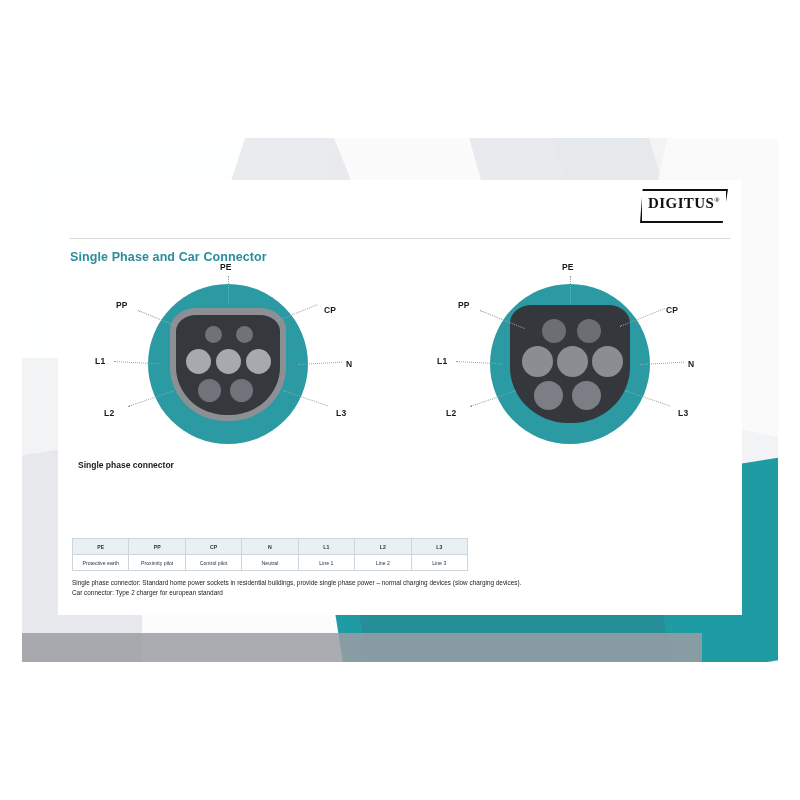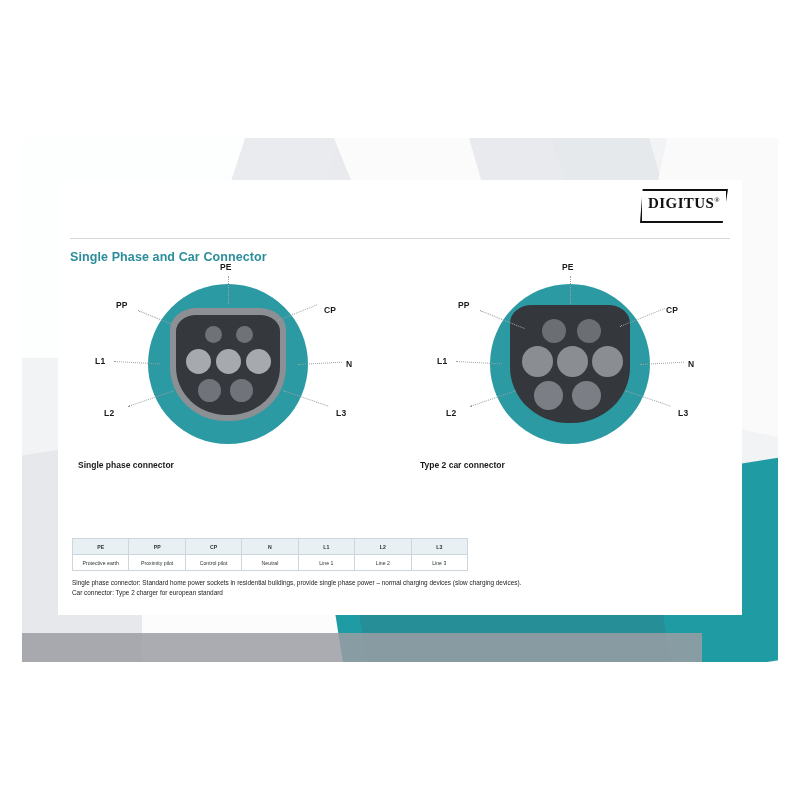--- a/index.html
+++ b/index.html
@@ -239,21 +239,20 @@
     <div class="lead" style="left:205px;top:130px;width:48px;transform:rotate(19deg);transform-origin:0 0;"></div>
 
     <div class="lbl" style="left:142px;top:2px;">PE</div>
     <div class="lbl" style="left:38px;top:40px;">PP</div>
     <div class="lbl" style="left:246px;top:45px;">CP</div>
     <div class="lbl" style="left:17px;top:96px;">L1</div>
     <div class="lbl" style="left:268px;top:99px;">N</div>
     <div class="lbl" style="left:26px;top:148px;">L2</div>
     <div class="lbl" style="left:258px;top:148px;">L3</div>
 
-    <div class="caption">Type 2 car connector</div>
   </div>
 
   <table id="spec-table">
     <thead>
         <tr id="thead-row">
           <th>PE</th>
           <th>PP</th>
           <th>CP</th>
           <th>N</th>
           <th>L1</th>

